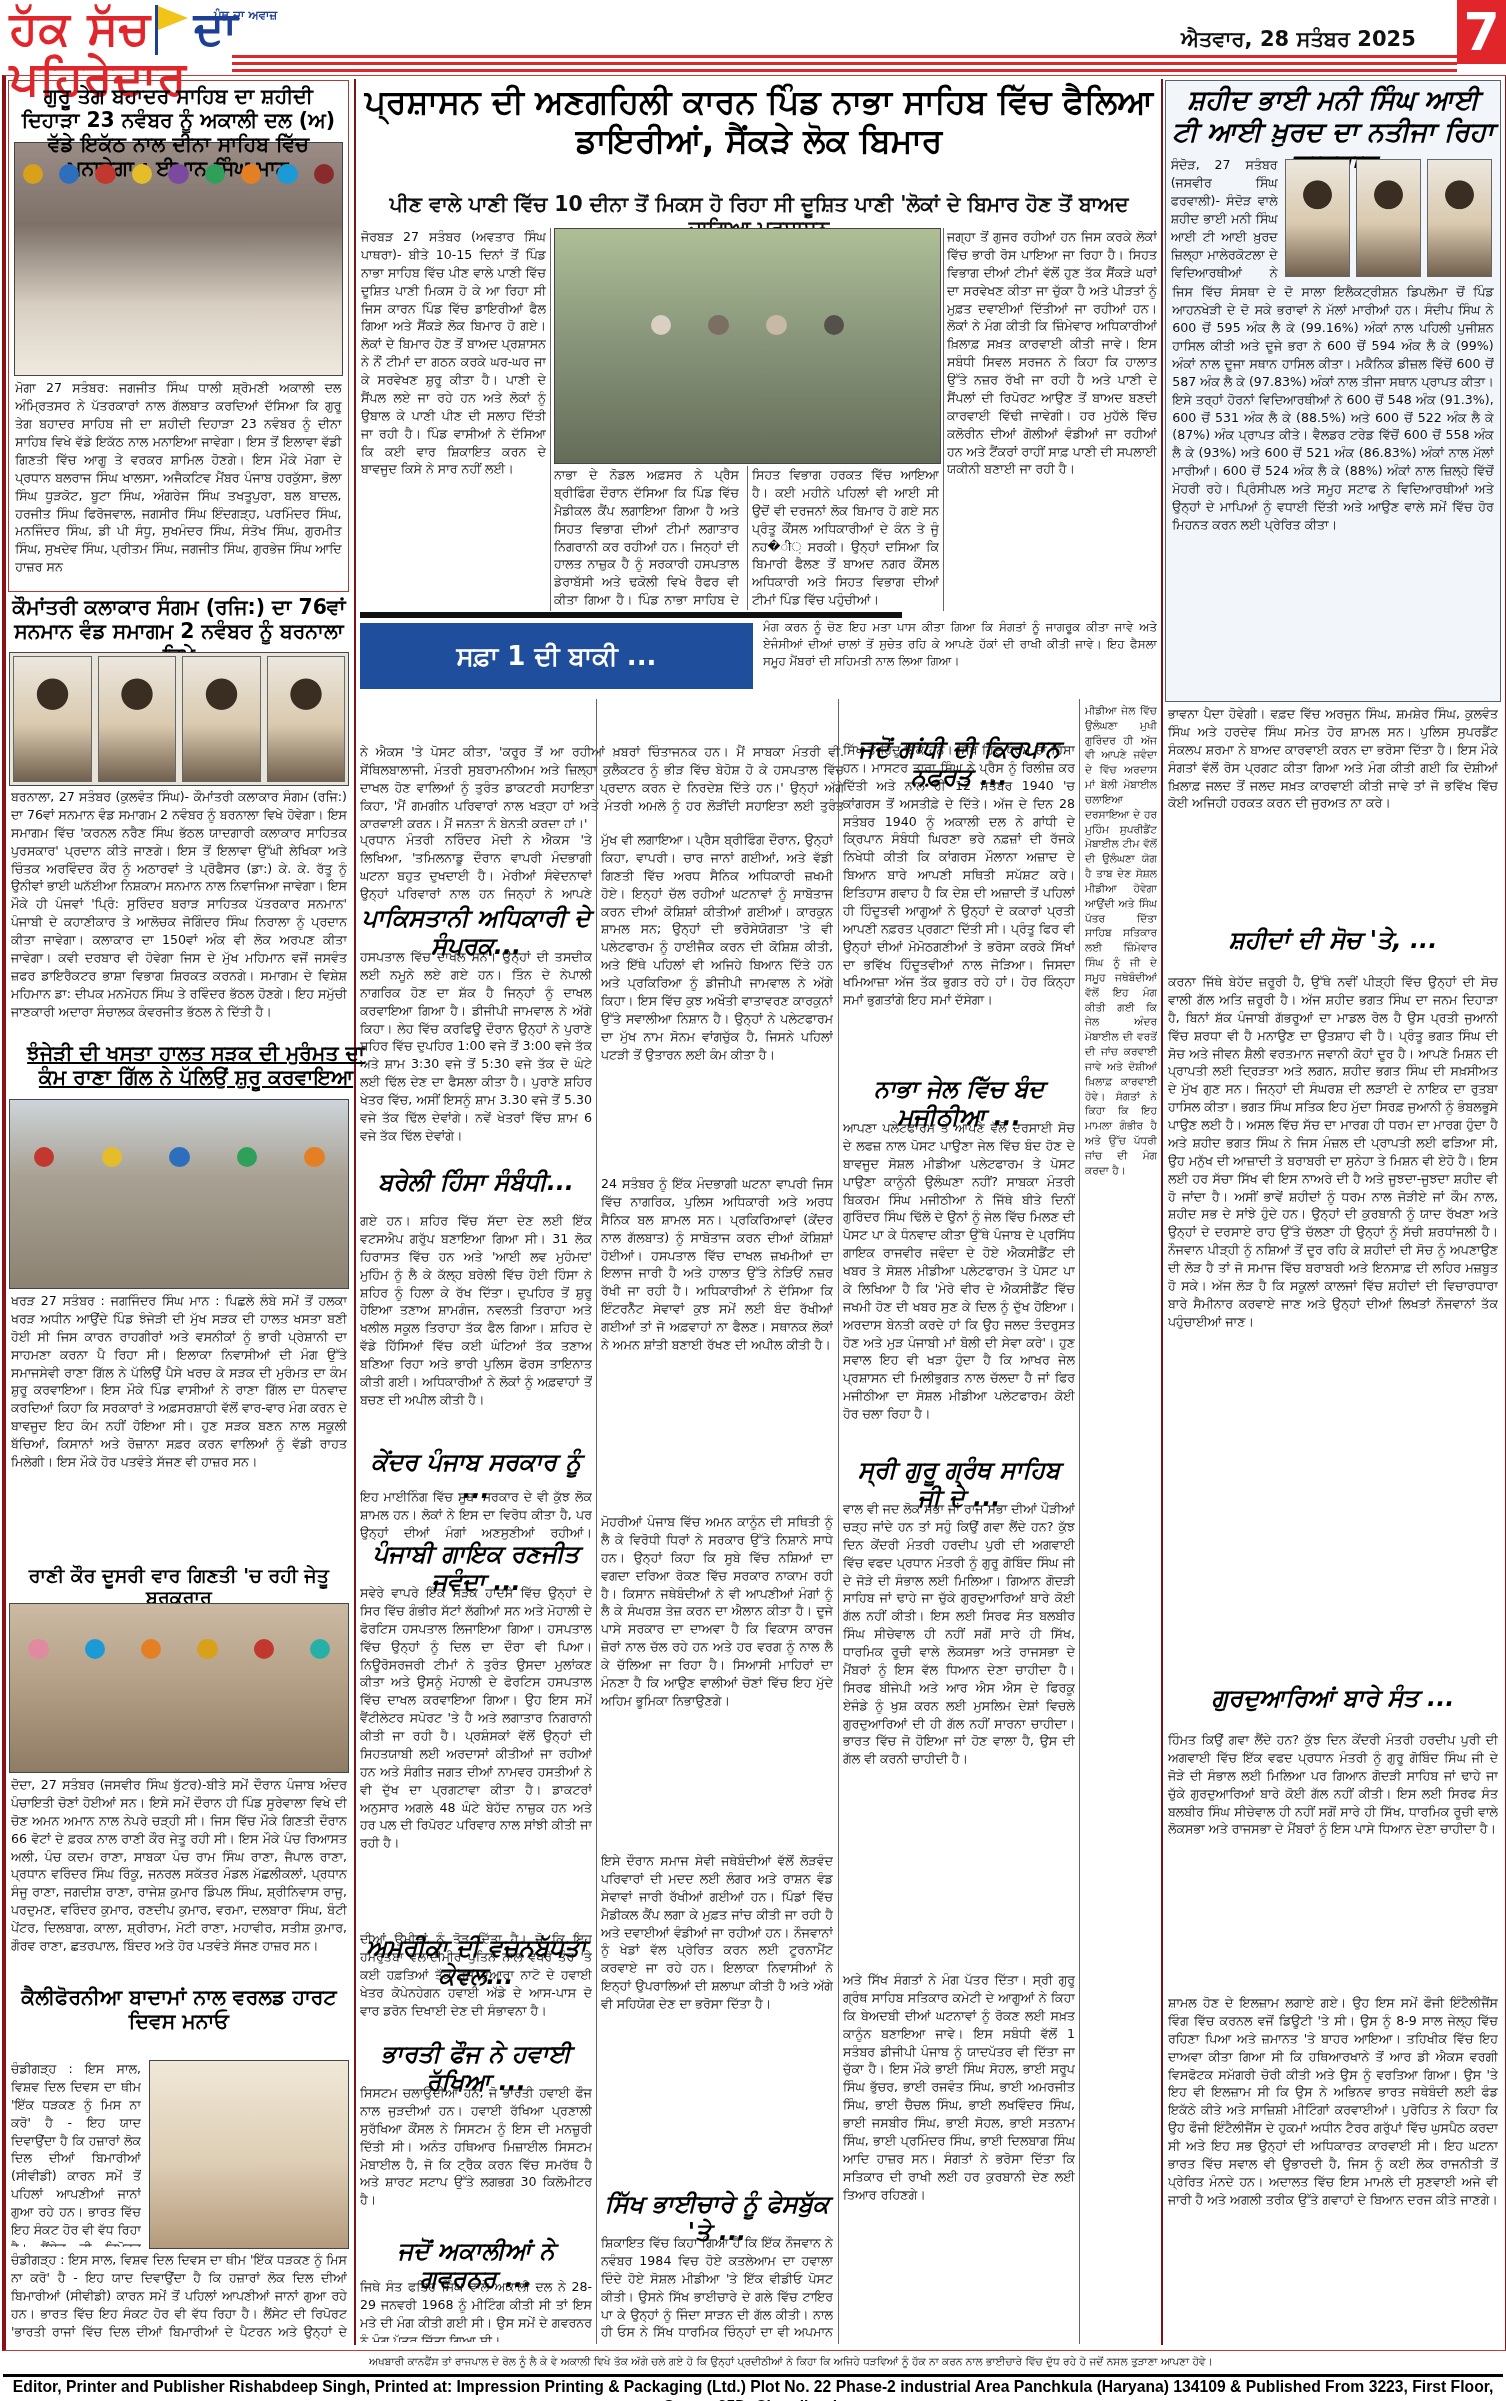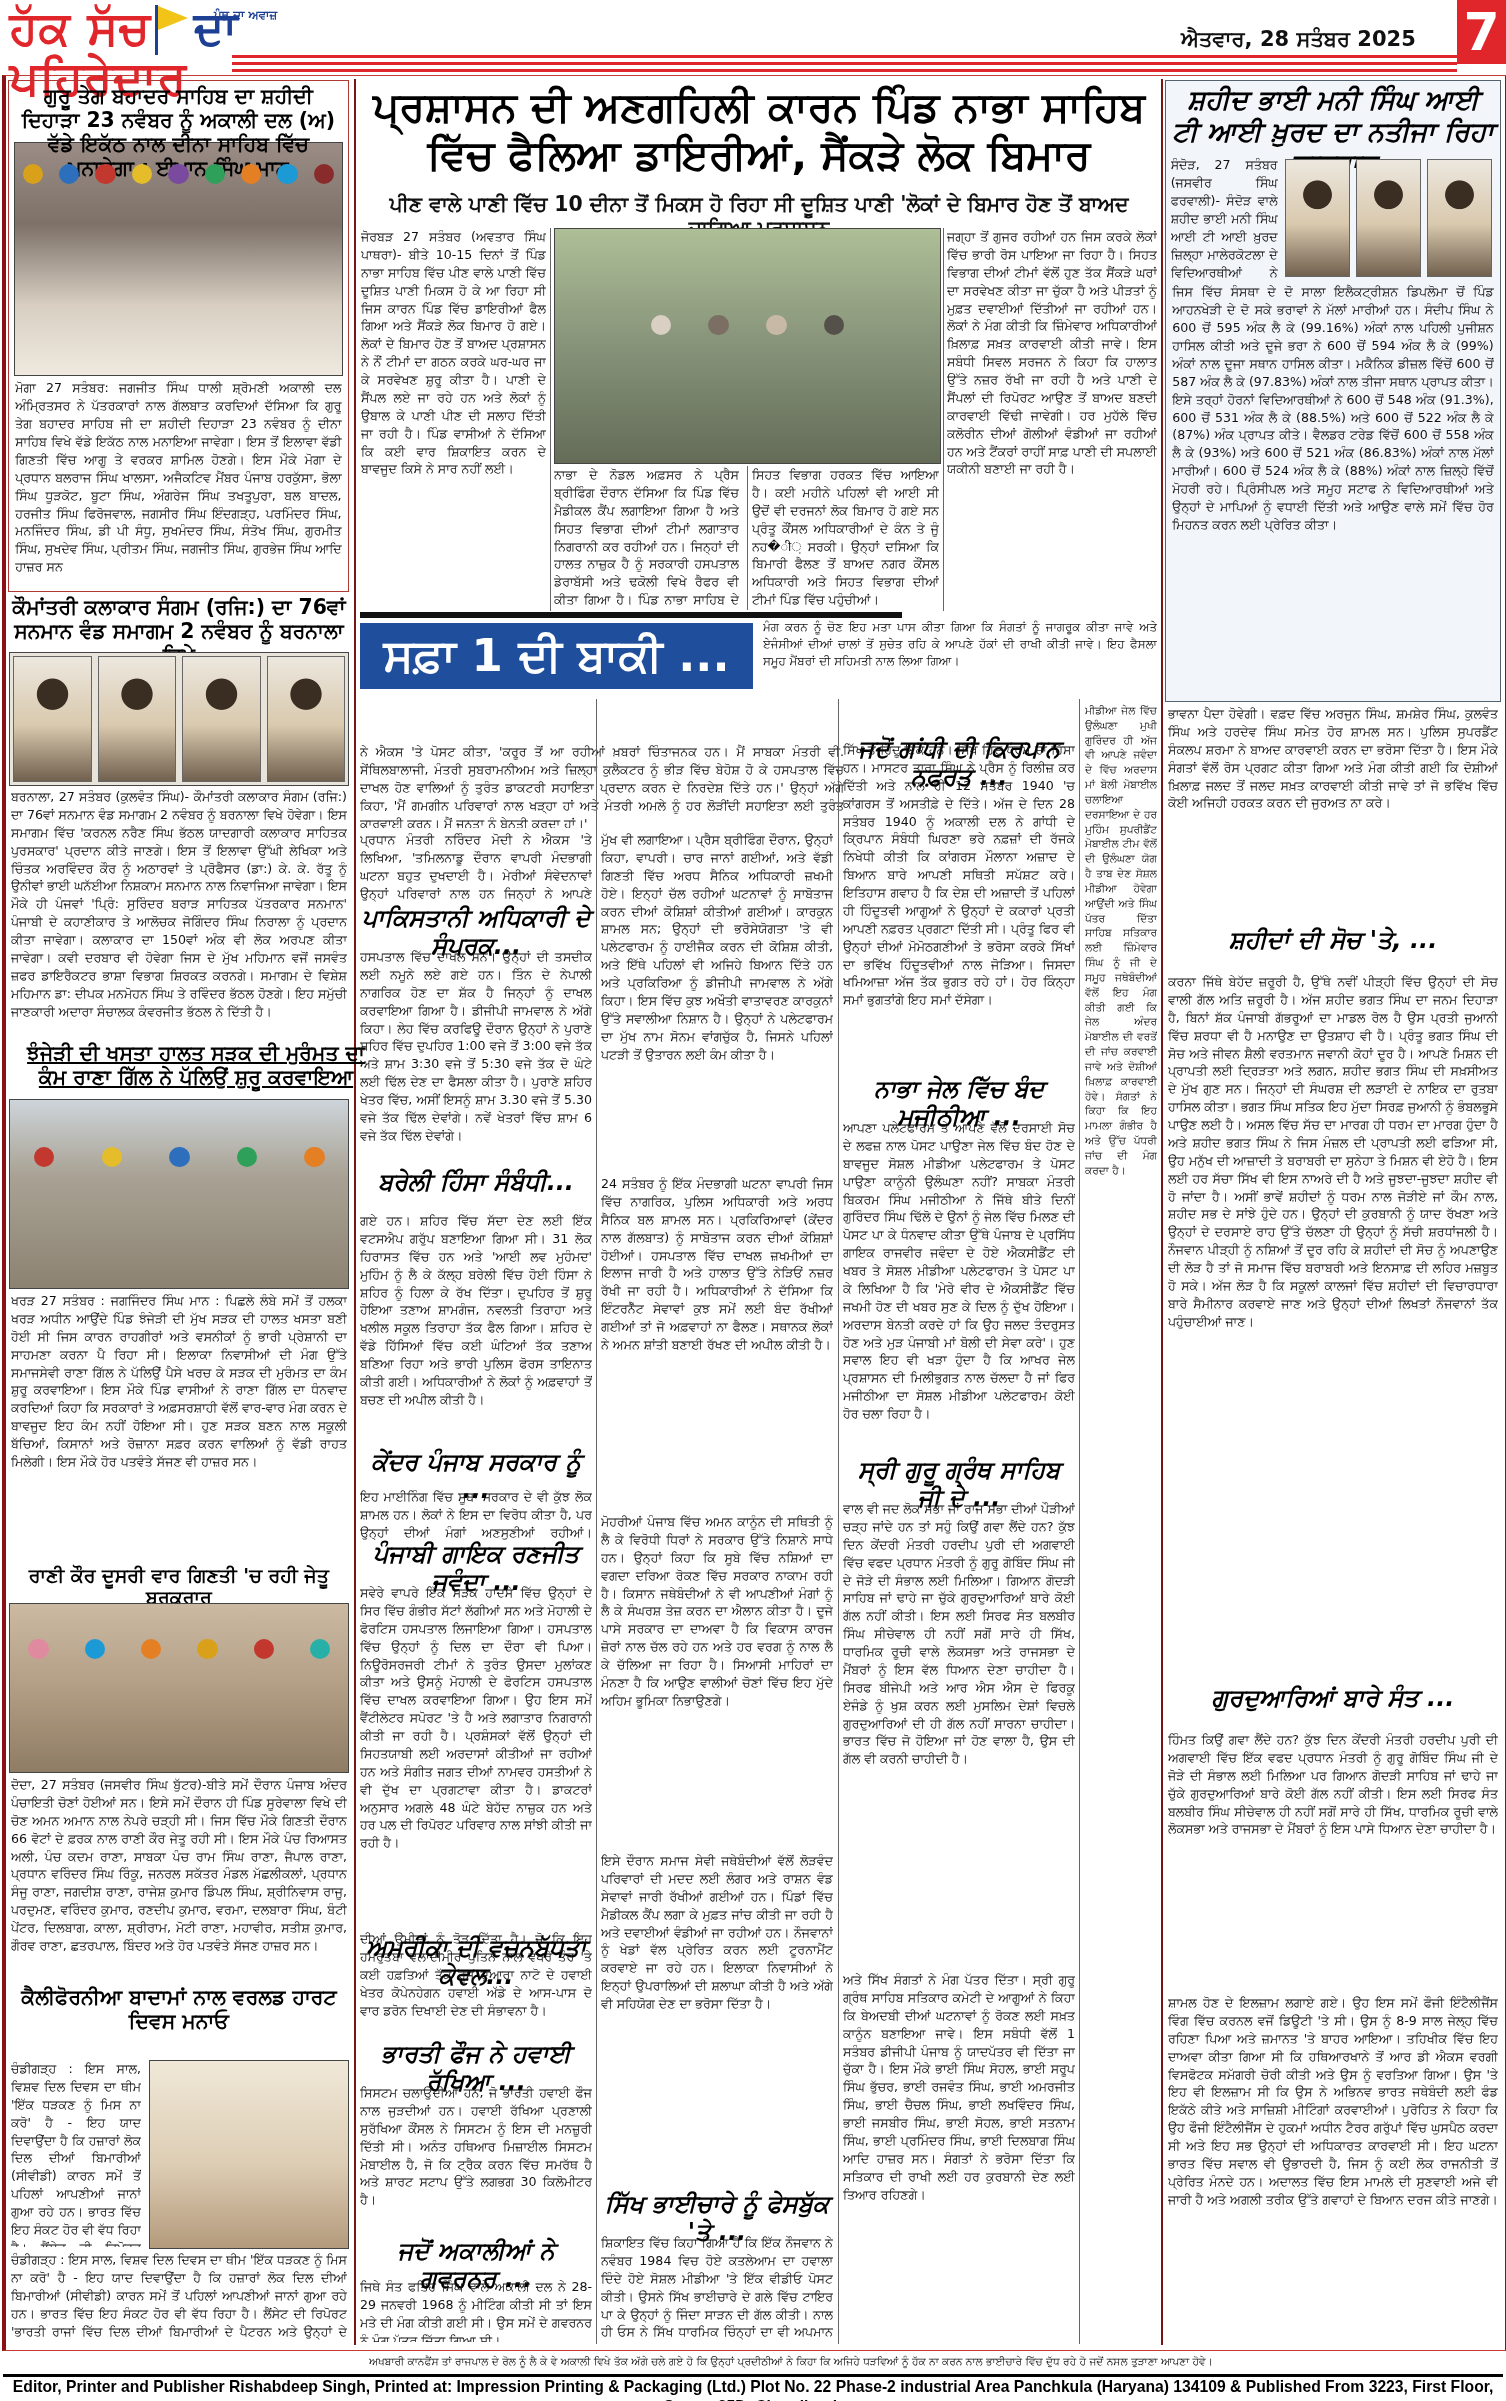--- a/index.html
+++ b/index.html
@@ -10,21 +10,21 @@
   .logo-red{color:#e1262b;font-weight:bold;}
   .logo-blue{color:#1d3f94;font-weight:bold;}
   .logo-line{font-size:46px;letter-spacing:0.8px;line-height:1;}
   .tagline{color:#1d3f94;font-size:11.8px;font-weight:bold;}
   .date-line{font-size:21px;font-weight:bold;color:#111;}
   .pagebox{background:#e1262b;color:#fff;font-size:52px;font-weight:bold;text-align:center;line-height:64px;}
   .redrule{background:#e1262b;height:3.1px;}
   .frame{border:1.6px solid #c43b35;border-left:4.7px solid #8a1216;border-right:4.7px solid #8a1216;}
   
   .head{font-weight:bold;color:#000;text-align:center;line-height:1.18;}
-  .head-xl{font-size:41px;text-align:center;}
+  .head-xl{font-size:33px;text-align:center;}
   .head-lg{font-size:27px;font-style:italic;}
   .head-md{font-size:20.4px;}
   .head-sm{font-size:19px;}
   .head-it{font-size:24px;font-style:italic;font-weight:bold;text-align:center;}
   .subhead{font-size:20.4px;font-weight:bold;text-align:center;}
   .body-txt{font-size:12.6px;line-height:1.42;text-align:justify;overflow:hidden;}
   .body-sm{font-size:10.6px;line-height:1.4;text-align:justify;overflow:hidden;}
   .photo{border:0.8px solid #444;overflow:hidden;}
   .ph-akali{background:linear-gradient(180deg,#9b8d86 0%,#7d7168 35%,#d8cfc2 70%,#efe9df 100%);}
   .ph-main{background:linear-gradient(180deg,#aebf97 0%,#8a977c 45%,#646c58 100%);}
@@ -32,21 +32,21 @@
   .ph-road{background:linear-gradient(180deg,#cdd4da 0%,#a9a294 40%,#8c8272 100%);}
   .ph-rani{background:linear-gradient(180deg,#cbb9a2 0%,#b5a188 45%,#8f7c64 100%);}
   .ph-almond{background:linear-gradient(180deg,#f0e8d8 0%,#ddcdb4 55%,#b49a7c 100%);}
   .ph-portrait{flex:1;margin:3.1px;background:
       radial-gradient(circle at 50% 30%,#3a2d22 16%,rgba(0,0,0,0) 17%),
       linear-gradient(180deg,#ece7de 0%,#d9c9ae 55%,#70604e 100%);border:0.8px solid #666;}
   .dots{display:flex;justify-content:space-around;padding-top:20.4px;}
   .dots span{width:20.4px;height:20.4px;border-radius:50%;display:inline-block;}
   .divider-v{background:#7a1216;width:2.4px;}
   .divider-thin{background:#666;width:0.8px;}
-  .banner{background:#1e4e9c;color:#ffffff;font-weight:bold;font-size:45px;text-align:center;line-height:66px;}
+  .banner{background:#1e4e9c;color:#ffffff;font-weight:bold;font-size:26px;text-align:center;line-height:66px;}
   .blackbar{background:#111;}
   .boxed{border:1.6px solid #b03a33;}
   .iti-box{border:1.6px solid #54616f;background:#f2f6fb;}
   .footer{border-top:3.9px solid #000;border-bottom:4.7px solid #000;background:#fff;
           font-family:"Liberation Sans", sans-serif;font-size:15.7px;font-weight:bold;
           text-align:center;line-height:20.4px;color:#000;}
   .flag{position:relative;display:inline-block;width:35px;height:50px;vertical-align:top;}
   .flag .pole{position:absolute;left:0;top:0;width:3.1px;height:50px;background:#1d3f94;}
   .flag .cloth{position:absolute;left:3.1px;top:1.6px;width:0;height:0;
         border-top:12.6px solid transparent;border-bottom:12.6px solid transparent;border-left:30px solid #f2c417;}

